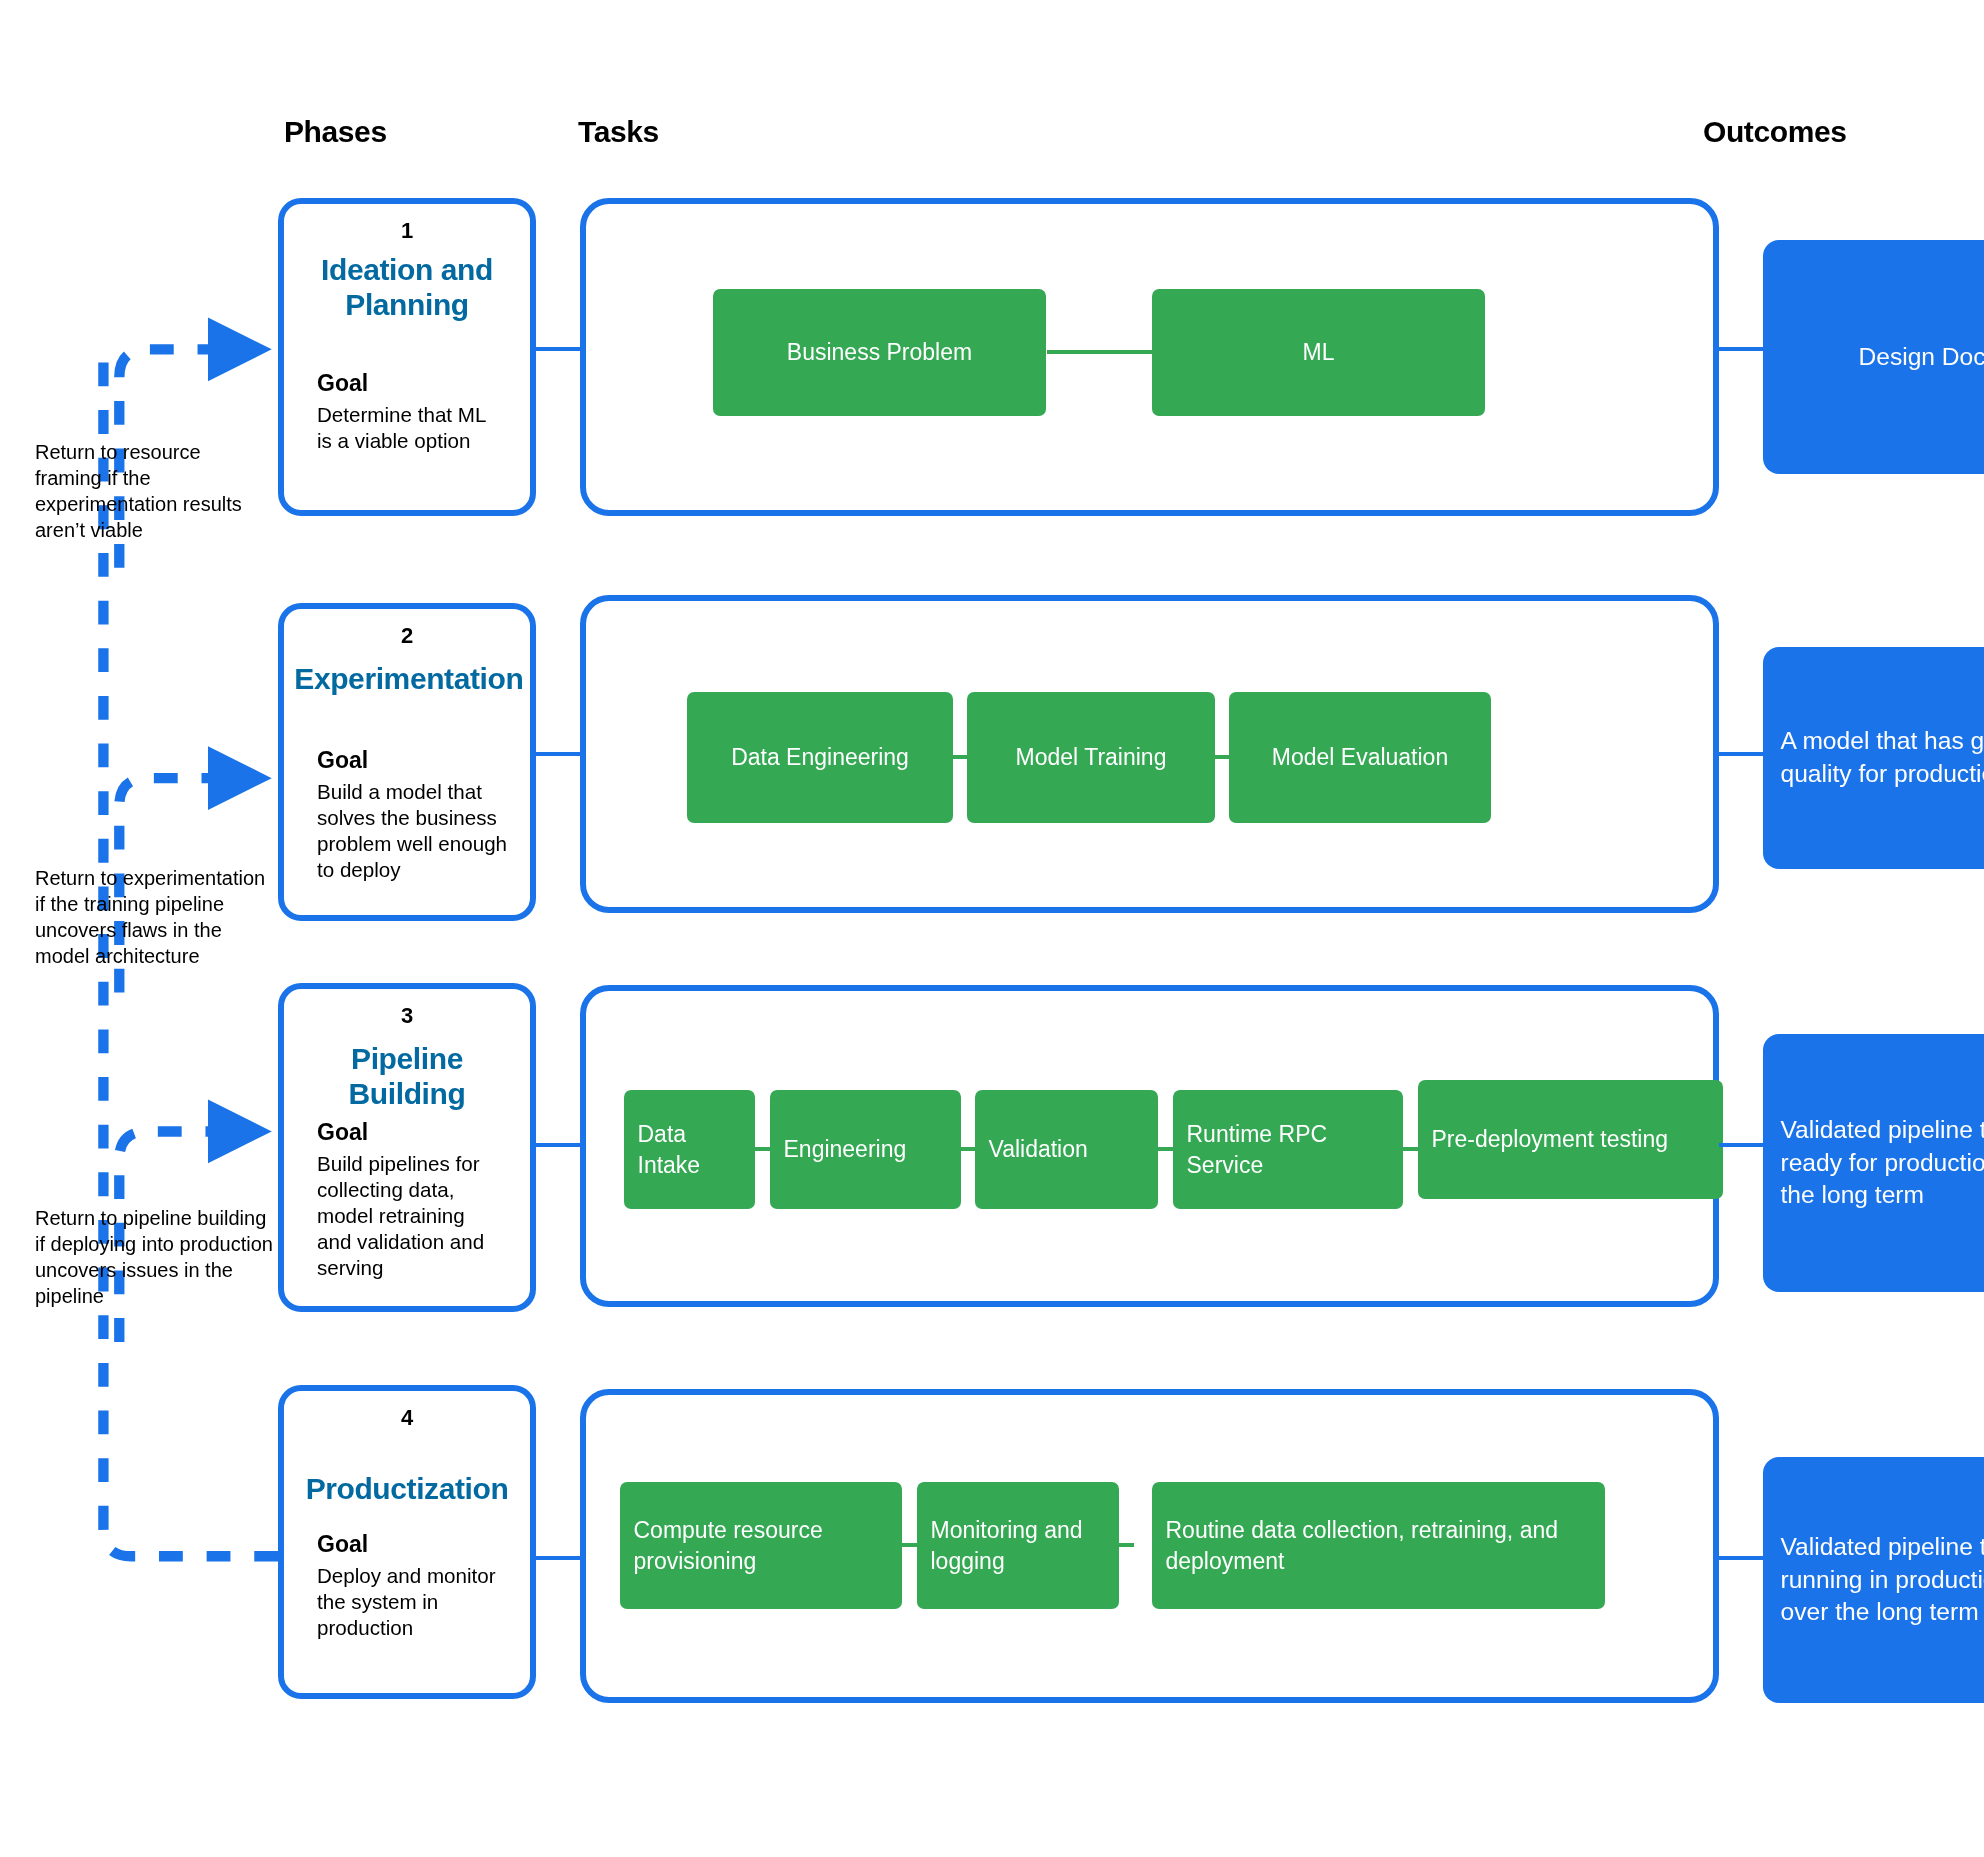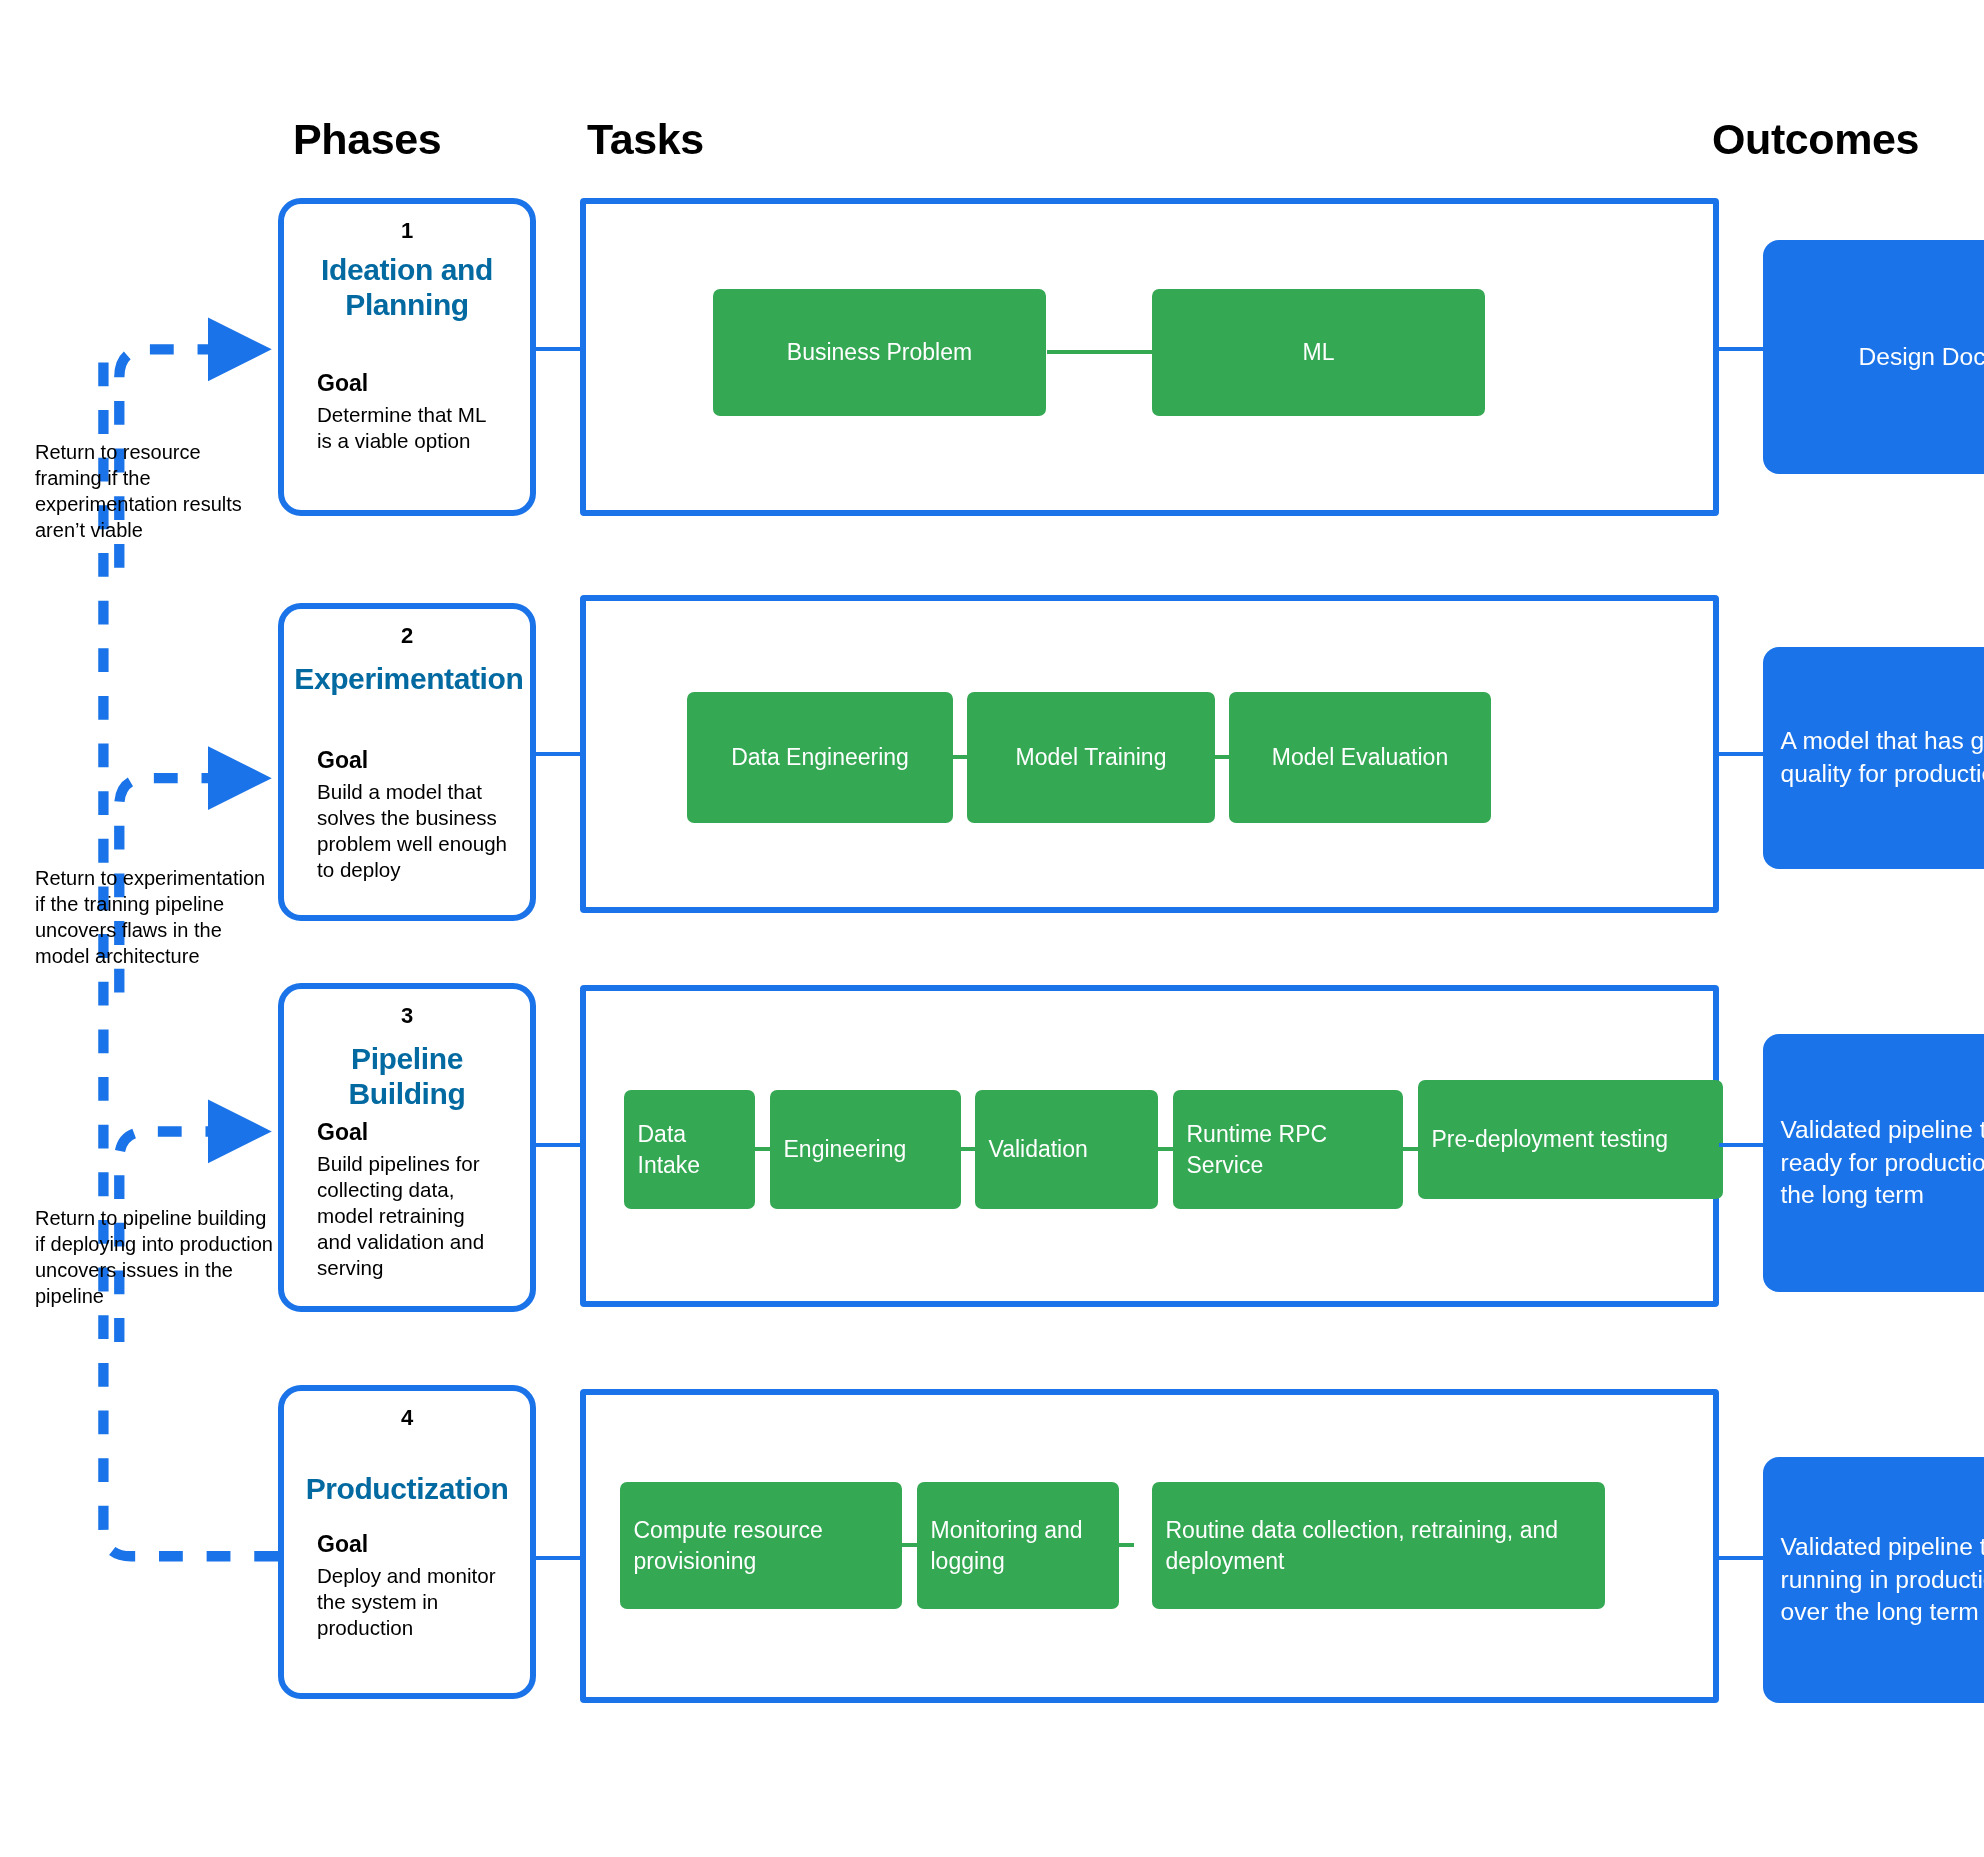--- a/index.html
+++ b/index.html
@@ -1,31 +1,31 @@
 <!DOCTYPE html>
 <html style="font-size:6.4px"><head>
 <meta charset="utf-8">
 <style>
   html,body{margin:0;padding:0;background:#ffffff;}
   body{font-family:"Liberation Sans","DejaVu Sans",sans-serif;}
   #stage{position:relative;width:2253px;height:1858px;background:#fff;overflow:hidden;}
 
   
-  .col-head{position:absolute;font-size:43px;font-weight:700;color:#000;letter-spacing:-0.4px;white-space:nowrap;margin-left:9px;}
+  .col-head{position:absolute;font-size:30px;font-weight:700;color:#000;letter-spacing:-0.4px;white-space:nowrap;}
 
   
   .phase-card{position:absolute;border:6.4px solid #1a73e8;border-radius:23px;background:#fff;box-sizing:border-box;}
   .phase-num{position:absolute;left:0;right:0;top:13.5px;text-align:center;font-size:22px;font-weight:700;color:#000;}
   .phase-title{position:absolute;left:10.3px;right:10.3px;text-align:center;font-size:30px;font-weight:700;color:#0369a1;line-height:1.17;letter-spacing:-0.4px;}
   .goal-wrap{position:absolute;left:33px;right:16px;}
   .goal-label{font-size:23px;font-weight:700;color:#000;margin:0 0 5.6px 0;line-height:1.1;}
   .goal-text{font-size:20.6px;font-weight:400;color:#000;line-height:1.26;}
 
   
-  .tasks-card{position:absolute;border:6.4px solid #1a73e8;border-radius:4px;background:#fff;box-sizing:border-box;}
+  .tasks-card{position:absolute;border:6.4px solid #1a73e8;border-radius:29px;background:#fff;box-sizing:border-box;}
 
   
   .task{position:absolute;background:#34a853;border-radius:7.1px;box-sizing:border-box;display:flex;align-items:center;}
   .task-label{color:#fff;font-size:23px;line-height:1.32;font-weight:400;padding:0 13.5px;}
   .task.center .task-label{width:100%;text-align:center;padding:0 8px;}
 
   
   .gconn{position:absolute;background:#34a853;height:4.4px;}
 
   

